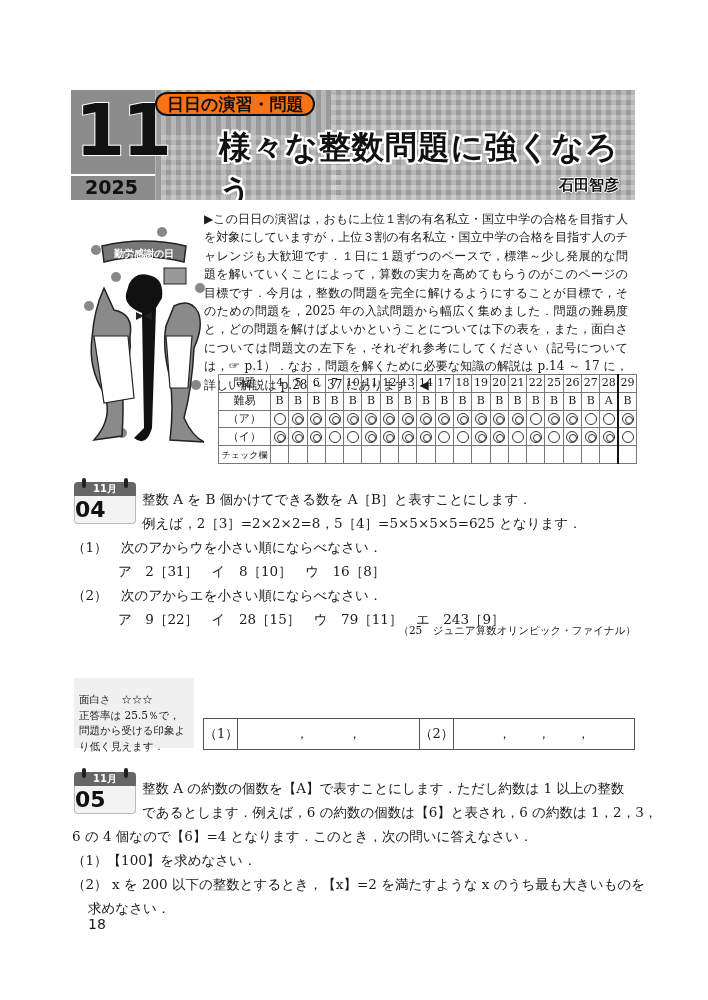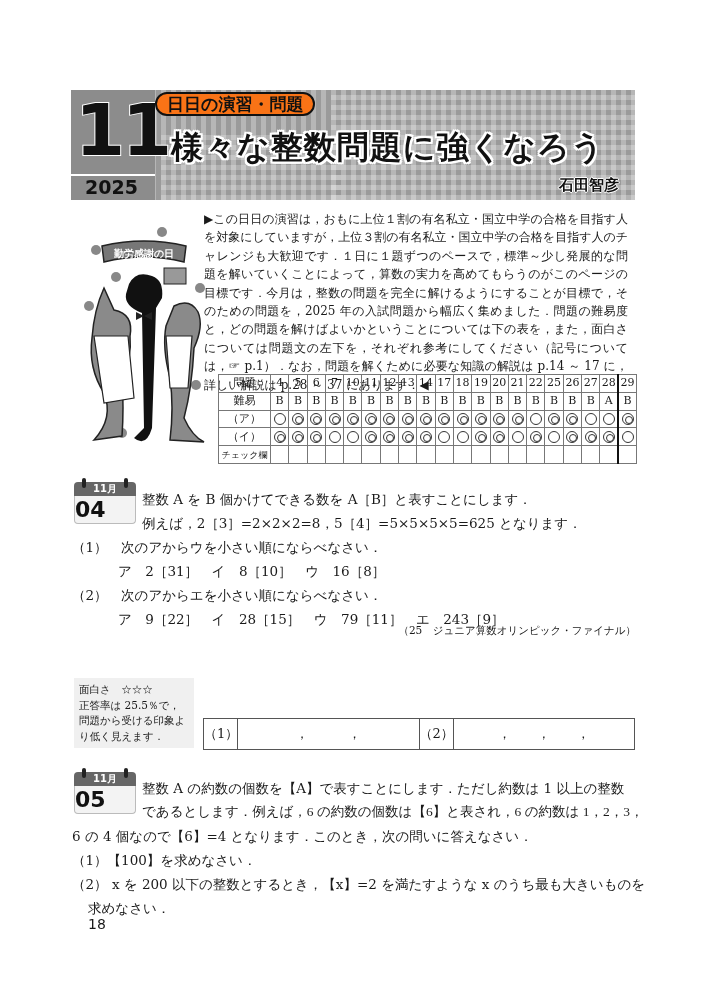--- a/index.html
+++ b/index.html
@@ -18,21 +18,21 @@
   .banner-stripes3 { position: absolute; left: 90px; top: 40px; width: 180px; height: 70px;
     background: repeating-linear-gradient(0deg, rgba(255,255,255,0.22) 0 5px, rgba(0,0,0,0) 5px 10px);
   }
   .month-block { position: absolute; left: 0; top: 0; width: 84px; height: 110px; background: #8c8c8c; }
   .month-number { position: absolute; left: 4px; top: -2px; font-family: "DejaVu Sans", sans-serif; font-weight: bold; font-size: 72px; color: #111; letter-spacing: -3px; line-height: 84px;
     -webkit-text-stroke: 2px #fff; paint-order: stroke fill; }
   .month-line { position: absolute; left: 0; top: 84px; width: 84px; height: 2px; background: #fff; }
   .year { position: absolute; left: 14px; top: 86px; font-family: "DejaVu Sans", sans-serif; font-weight: bold; font-size: 19px; color: #111; }
   .series-pill { position: absolute; left: 84px; top: 2px; height: 24px; padding: 0 10px; background: #f97316; border: 2px solid #111; border-radius: 12px; font-family: "DejaVu Sans", sans-serif; font-weight: bold; font-size: 17px; line-height: 20px; color: #111; }
   .main-title { position: absolute; left: 100px; top: 36px; font-family: "DejaVu Sans", sans-serif; font-weight: bold; font-size: 32px; color: #111; letter-spacing: 1px;
-    text-shadow: 2px 0 #fff, -2px 0 #fff, 0 2px #fff, 0 -2px #fff, 2px 2px #fff, -2px -2px #fff, 2px -2px #fff, -2px 2px #fff; }
+    text-shadow: 2px 0 #fff, -2px 0 #fff, 0 2px #fff, 0 -2px #fff, 2px 2px #fff, -2px -2px #fff, 2px -2px #fff, -2px 2px #fff; padding-left: 48px; }
   .author { position: absolute; right: 16px; top: 86px; font-family: "DejaVu Sans", sans-serif; font-weight: bold; font-size: 15px; color: #111;
     text-shadow: 1px 0 #fff, -1px 0 #fff, 0 1px #fff, 0 -1px #fff; }
 
   
   .illustration { position: absolute; left: 74px; top: 218px; width: 140px; height: 235px; }
 
   
   .intro { position: absolute; left: 204px; top: 210px; width: 424px; font-size: 12px; line-height: 18.4px; text-align: justify; }
 
   
@@ -46,21 +46,21 @@
 
   
   .cal { position: absolute; width: 62px; height: 46px; }
   .cal-top { position: absolute; left: 0; top: 4px; width: 62px; height: 14px; background: #666; border-radius: 4px 4px 0 0; color: #fff; font-family: "DejaVu Sans", sans-serif; font-weight: bold; font-size: 10px; text-align: center; line-height: 14px; }
   .cal-body { position: absolute; left: 0; top: 18px; width: 62px; height: 28px; background: #f3f3f3; border: 1px solid #bbb; border-top: none; border-radius: 0 0 4px 4px; font-family: "DejaVu Sans", sans-serif; font-weight: bold; font-size: 22px; line-height: 27px; color: #111; }
   .cal-ring { position: absolute; top: 0; width: 4px; height: 10px; background: #222; border-radius: 2px; }
 
   .ptext { position: absolute; font-size: 13.5px; line-height: 24px; white-space: nowrap; }
   .source { position: absolute; right: 72px; top: 624px; font-size: 10.5px; }
 
-  .note-box { position: absolute; left: 74px; top: 678px; width: 120px; height: 70px; background: #f0f0f0; padding: 4px 5px; font-size: 10.5px; line-height: 15.5px; }
+  .note-box { position: absolute; left: 74px; top: 678px; width: 120px; height: 70px; background: #f0f0f0; padding: 14px 5px; font-size: 10.5px; line-height: 15.5px; }
 
   .answer-box { position: absolute; left: 203px; top: 718px; width: 432px; height: 32px; border: 1px solid #555; display: flex; }
   .ans-label { width: 34px; border-right: 1px solid #555; text-align: center; line-height: 30px; font-size: 13px; }
   .ans-field { flex: 1; border-right: 1px solid #555; display: flex; justify-content: space-evenly; align-items: center; font-size: 13px; padding: 0 18px; }
   .ans-field:last-child { border-right: none; }
 
   .page-number { position: absolute; left: 88px; top: 916px; font-family: "DejaVu Sans", sans-serif; font-size: 14px; }
 </style>
 </head>
 <body>
@@ -262,19 +262,19 @@
   </div>
 </div>
 
 <div class="cal" style="left:74px; top:768px;">
   <div class="cal-top">11月</div>
   <div class="cal-ring" style="left:8px;"></div>
   <div class="cal-ring" style="left:50px;"></div>
   <div class="cal-body">05</div>
 </div>
 <div class="ptext" style="left:142px; top:776px;">整数 A の約数の個数を【A】で表すことにします．ただし約数は 1 以上の整数</div>
-<div class="ptext" style="left:142px; top:800px;font-family:Liberation Serif, serif;">であるとします．例えば，6 の約数の個数は【6】と表され，6 の約数は 1，2，3，</div>
+<div class="ptext" style="left:142px; top:800px;">であるとします．例えば，6 の約数の個数は【6】と表され，6 の約数は 1，2，3，</div>
 <div class="ptext" style="left:72px; top:824px;">6 の 4 個なので【6】=4 となります．このとき，次の問いに答えなさい．</div>
 <div class="ptext" style="left:72px; top:848px;">（1）【100】を求めなさい．</div>
 <div class="ptext" style="left:72px; top:872px;">（2）  x を 200 以下の整数とするとき，【x】=2 を満たすような x のうち最も大きいものを</div>
 <div class="ptext" style="left:88px; top:896px;">求めなさい．</div>
 
 <div class="page-number">18</div>
 
 </body></html>

